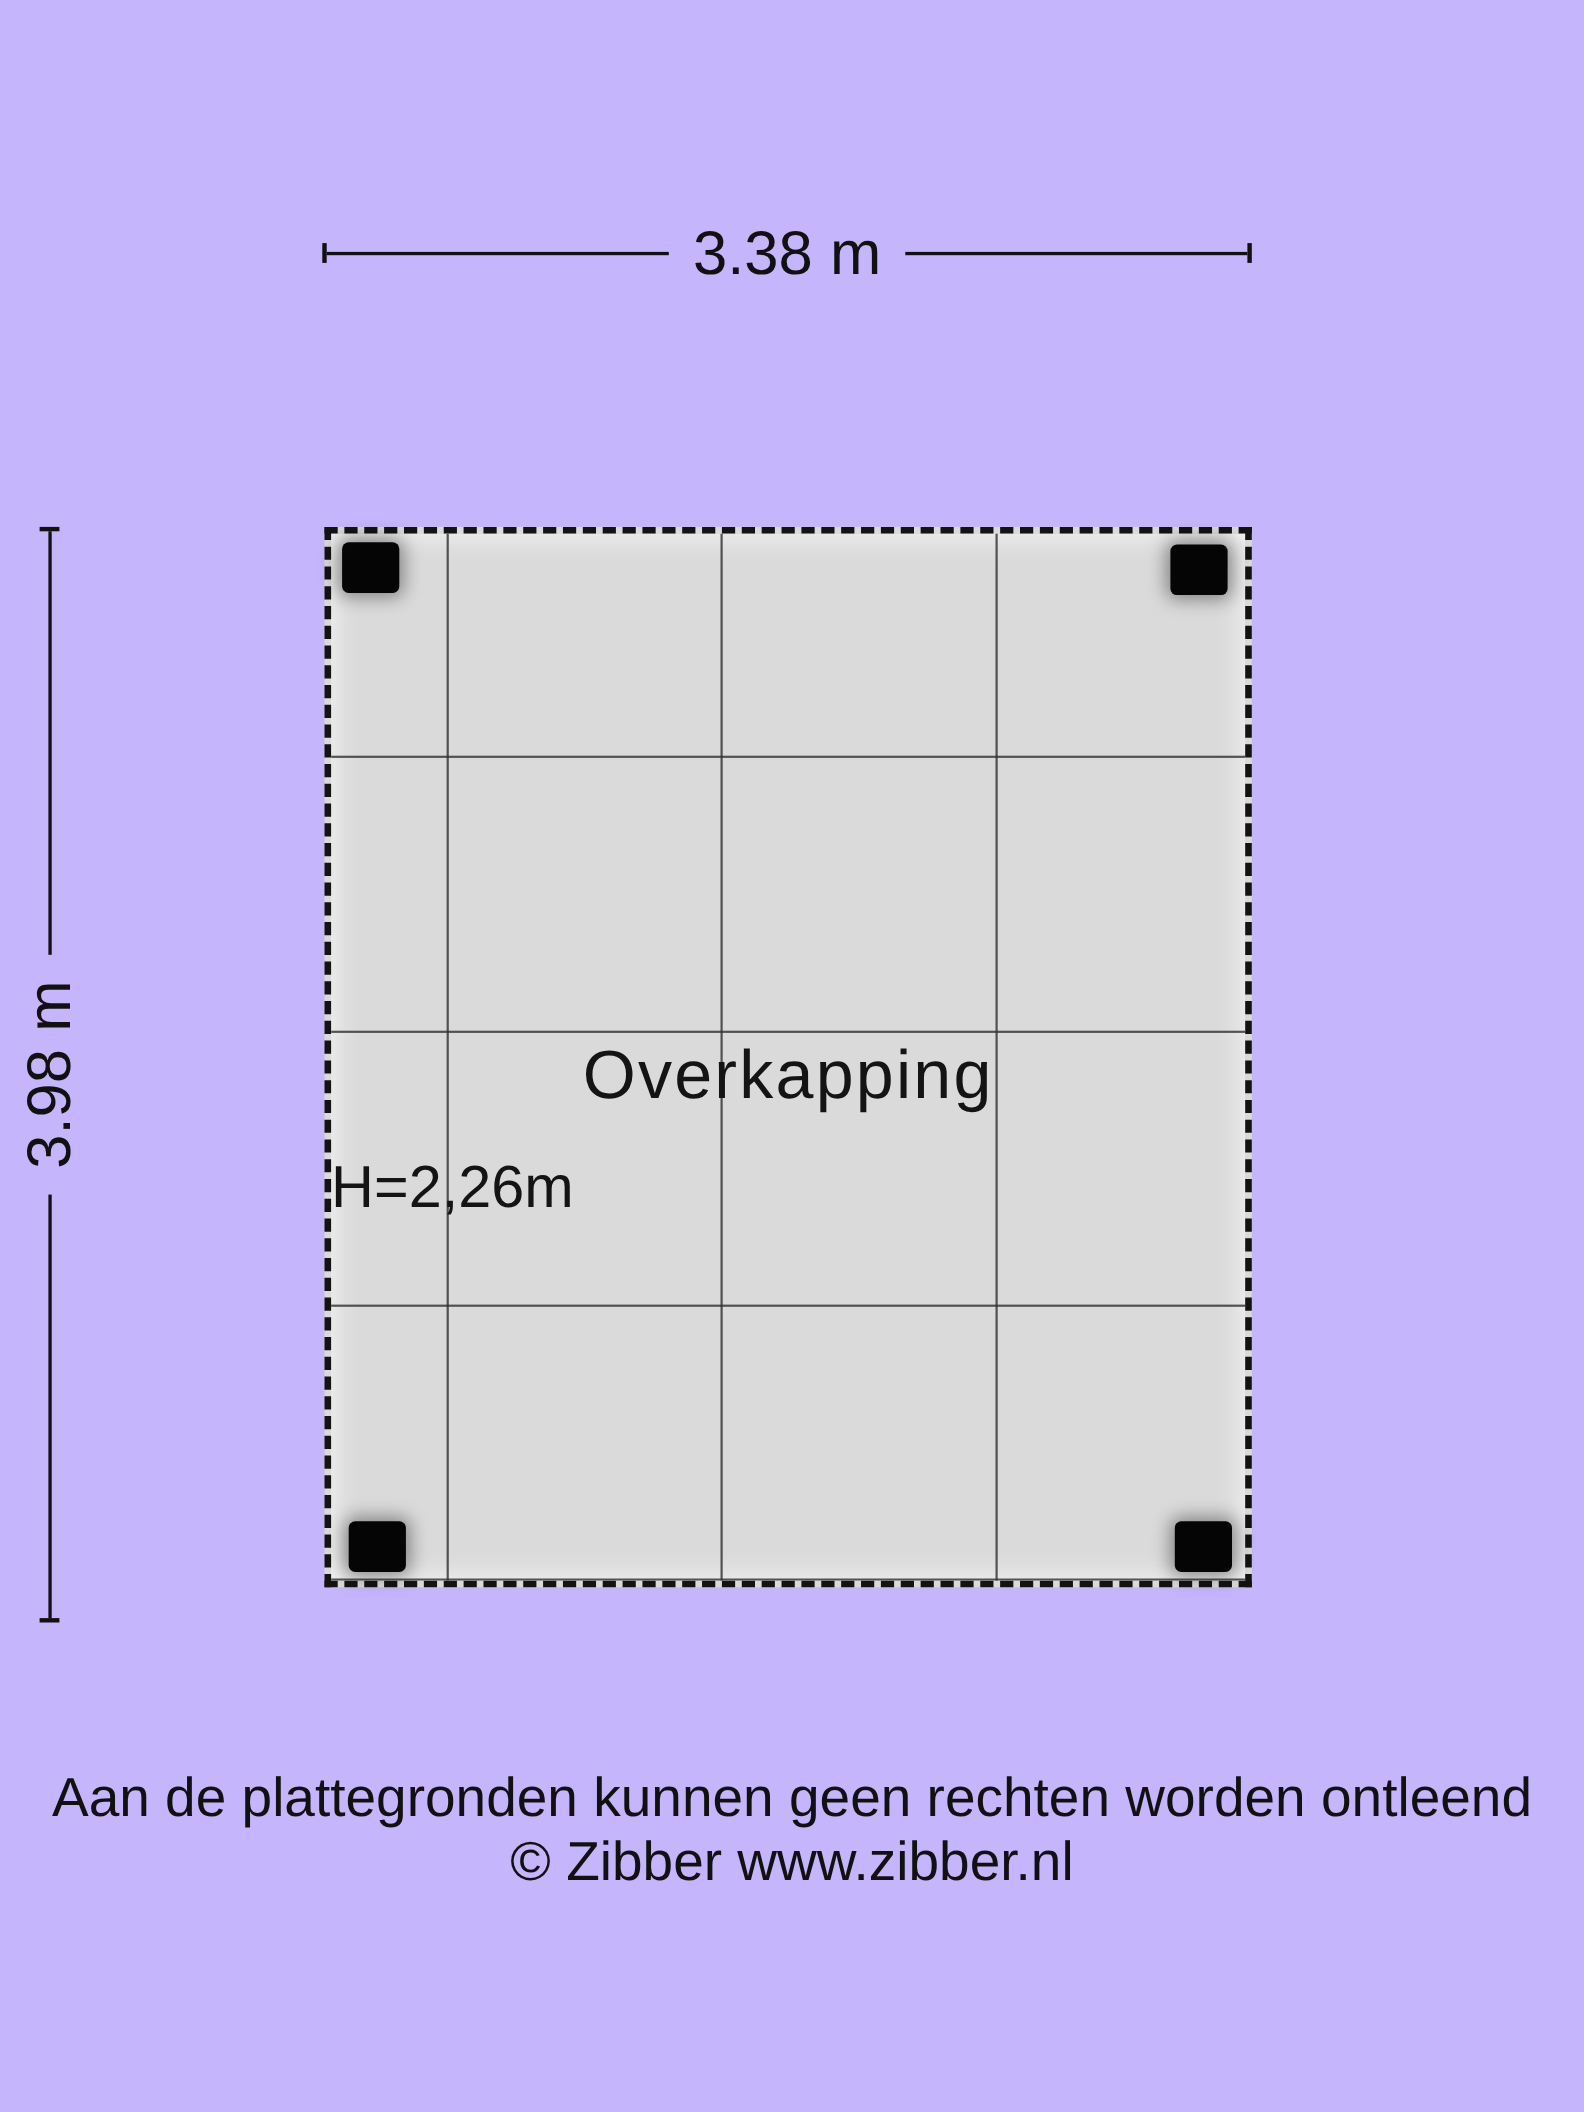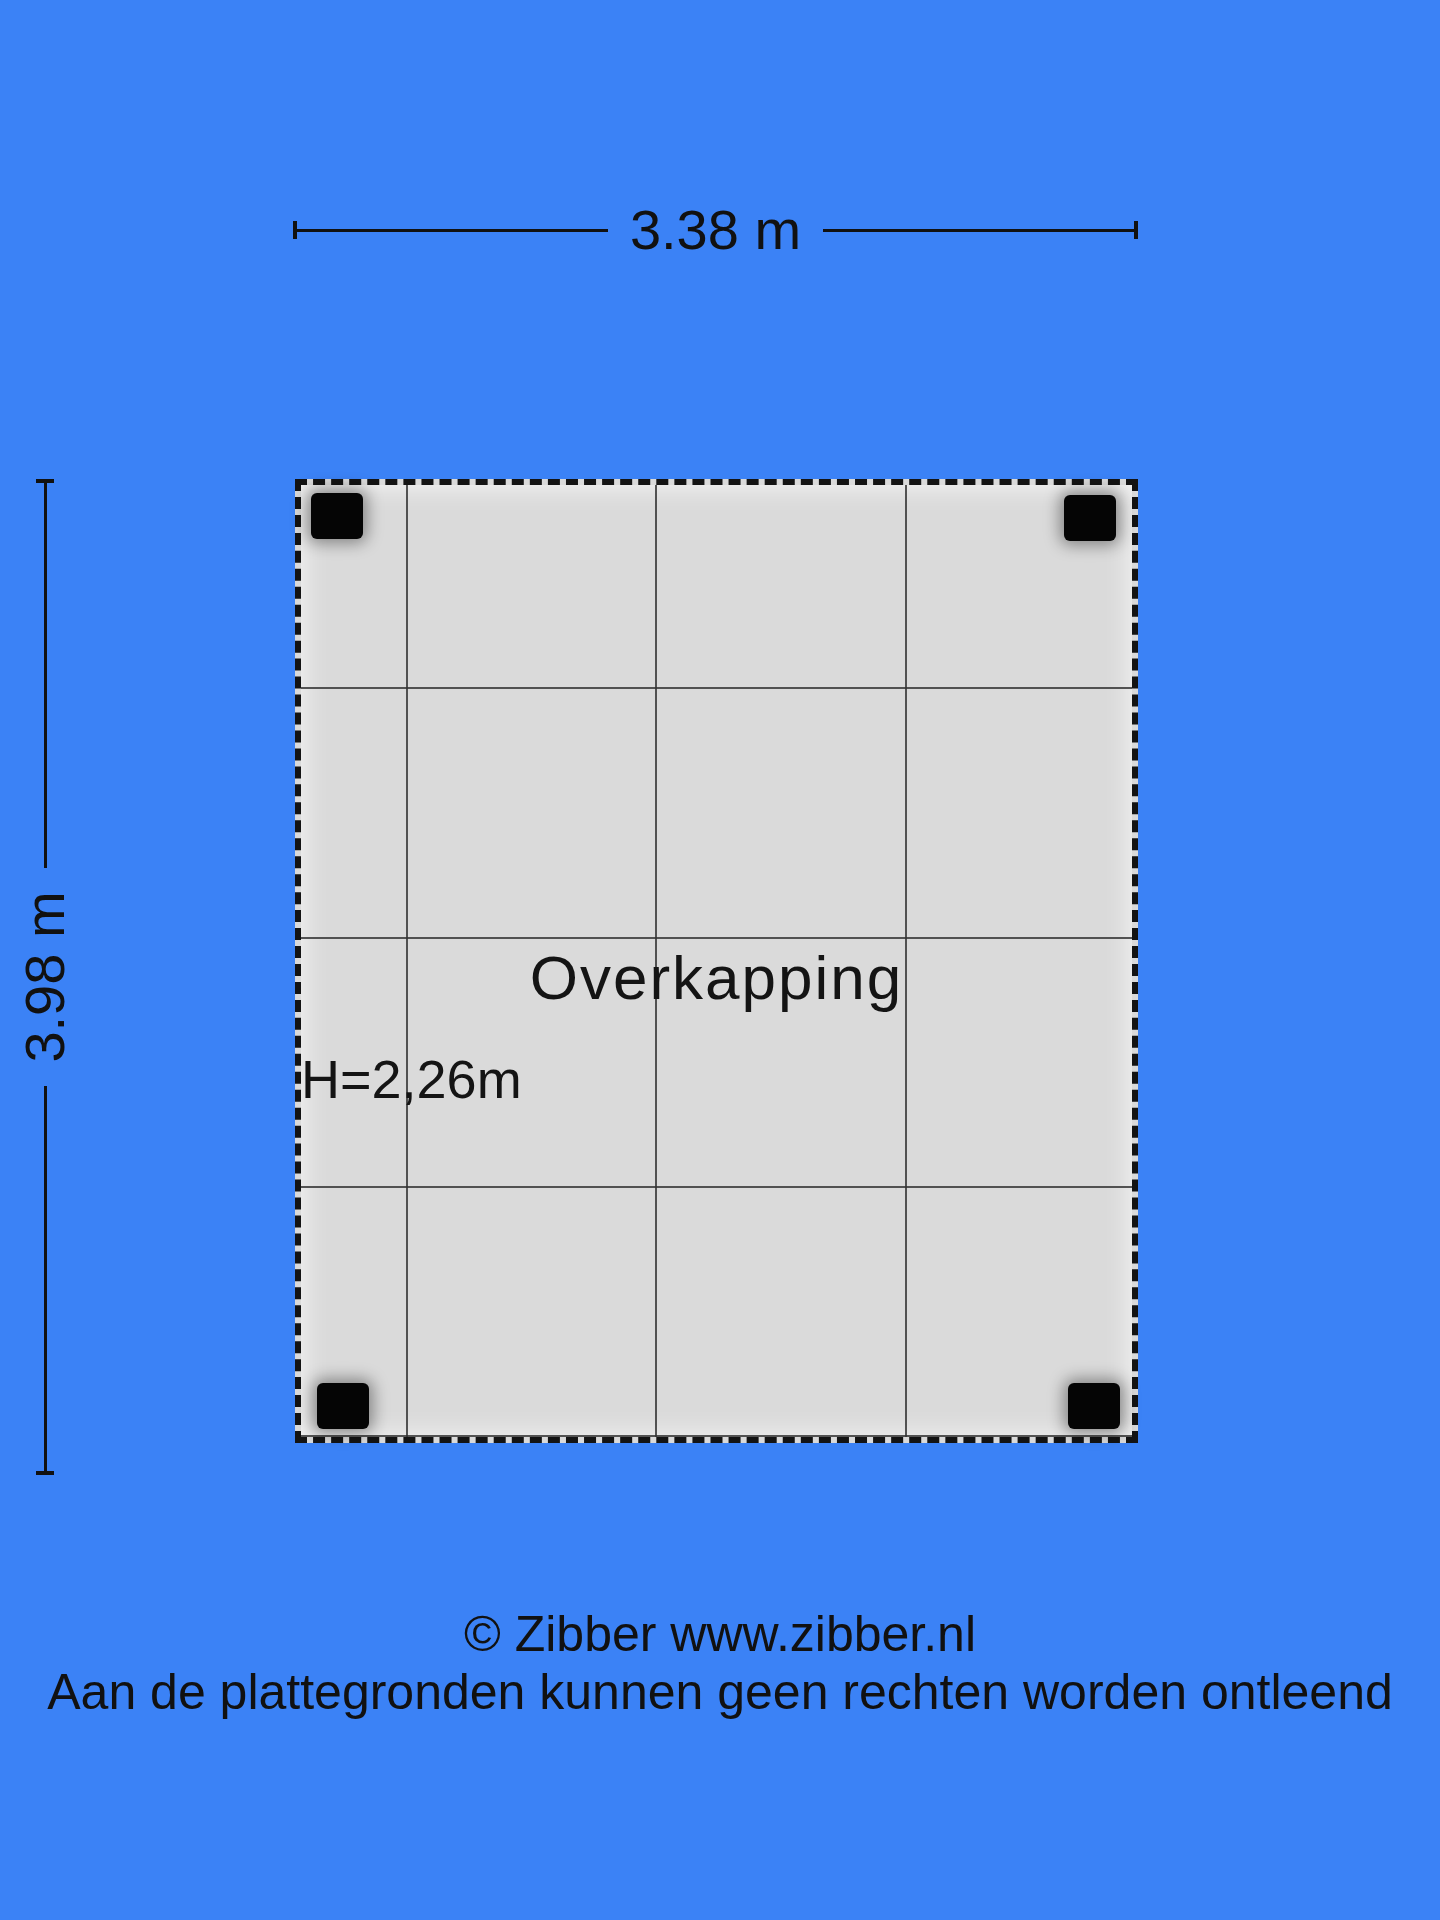--- a/index.html
+++ b/index.html
@@ -5,21 +5,21 @@
   html, body {
     margin: 0;
     padding: 0;
     background: #ffffff;
     font-family: "Liberation Sans", sans-serif;
   }
   .canvas {
     position: relative;
     width: 1440px;
     height: 1920px;
-    background: #3b82f6;
+    background: #c4b5fd;
     overflow: hidden;
     color: #111111;
   }
 
   
   .dim-top {
     position: absolute;
     left: 293px; top: 200px;
     width: 845px; height: 60px;
     display: flex; align-items: center;
@@ -136,17 +136,17 @@
         <div class="post tl"></div>
         <div class="post tr"></div>
         <div class="post bl"></div>
         <div class="post br"></div>
       </div>
     <div class="room-name">Overkapping</div>
     <div class="room-height">H=2,26m</div>
   </div>
 
   <div class="footer">
+    <div>Aan de plattegronden kunnen geen rechten worden ontleend</div>
     <div>© Zibber www.zibber.nl</div>
-    <div>Aan de plattegronden kunnen geen rechten worden ontleend</div>
   </div>
 
 </div>
 
 </body></html>

